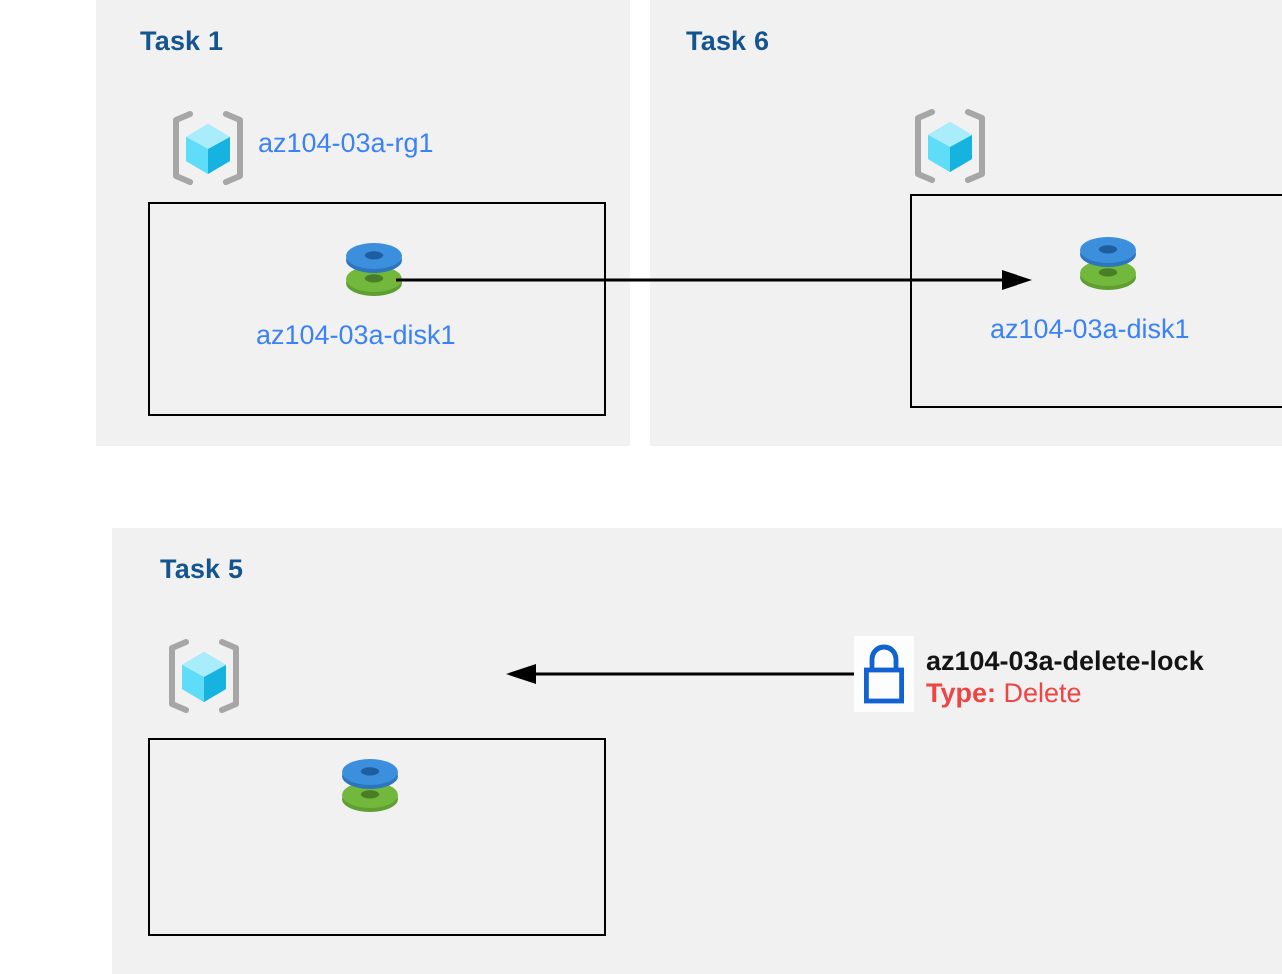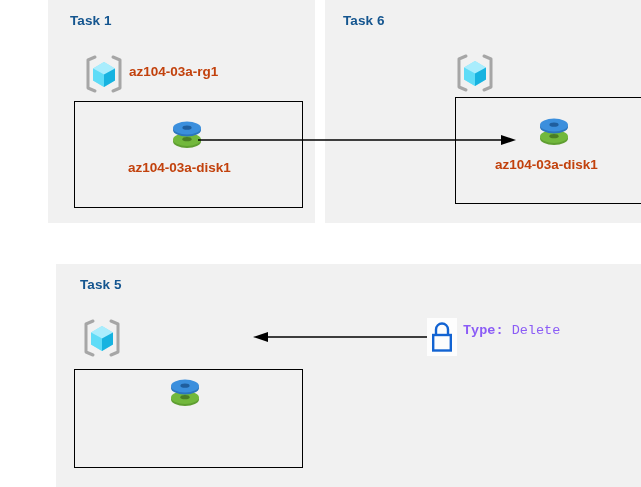--- a/index.html
+++ b/index.html
@@ -54,23 +54,23 @@
     box-sizing: border-box;
   }
   #box-task1 { left: 26px;  top: 101px; width: 229px; height: 107px; }
   #box-task2 { left: 407px; top: 97px;  width: 219px; height: 107px; }
   #box-task3 { left: 26px;  top: 369px; width: 229px; height: 99px;  }
 
   
   .lbl {
     position: absolute;
     white-space: nowrap;
-    color: #c2410c;
-    font-size: 13.5px;
-    font-weight: bold;
+    color: #3b82f6;
+    font-size: 13.5px;
+    font-weight: normal;
   }
 
   
   #rg1-label { left: 81px;  top: 64px; }
   #rg2-label { left: 457px; top: 62px; }
   #rg3-label { left: 83px;  top: 328px; }
 
   
   #disk1-label { left: 80px;  top: 160px; }
   #disk2-label { left: 447px; top: 157px; }
@@ -93,22 +93,21 @@
   }
   #lock-text .lock-name {
     display: block;
     font-size: 13.5px;
     font-weight: bold;
     color: #141414;
   }
   #lock-text .lock-type-row {
     display: block;
     font-size: 13.5px;
-    color: #8b5cf6;
-    font-family: Liberation Mono, monospace;
+    color: #ef4444;
   }
   #lock-text .lock-type-key { font-weight: bold; }
   #lock-text .lock-type-val { font-weight: normal; }
 
   
   .icon {
     position: absolute;
     display: block;
   }
   #rg1-icon { left: 36px;  top: 54px;  width: 40px; height: 40px; }
@@ -213,18 +212,19 @@
     <polygon points="0,11 15,6 15,16" fill="#000000"></polygon>
   </svg>
 
   <svg class="icon" id="lock-icon" viewBox="0 0 30 38">
     <rect x="0" y="0" width="30" height="38" fill="#fdfdfd"></rect>
     <path d="M9 17 L9 11.5 A6 6 0 0 1 21 11.5 L21 17" fill="none" stroke="#1263d2" stroke-width="2.4"></path>
     <rect x="6.2" y="17" width="17.6" height="15.5" fill="none" stroke="#1263d2" stroke-width="2.4"></rect>
   </svg>
 
   <div id="lock-text">
+    <span class="lock-name">az104-03a-delete-lock</span>
     <span class="lock-type-row">
       <span class="lock-type-key">Type:</span><span> </span><span class="lock-type-val">Delete</span>
     </span>
   </div>
 
 </div>
 
 </body></html>

